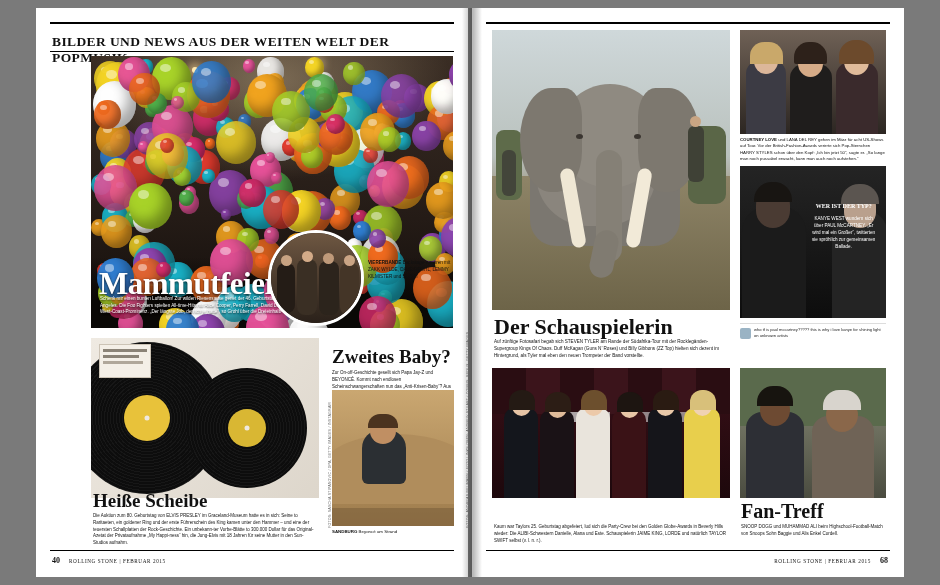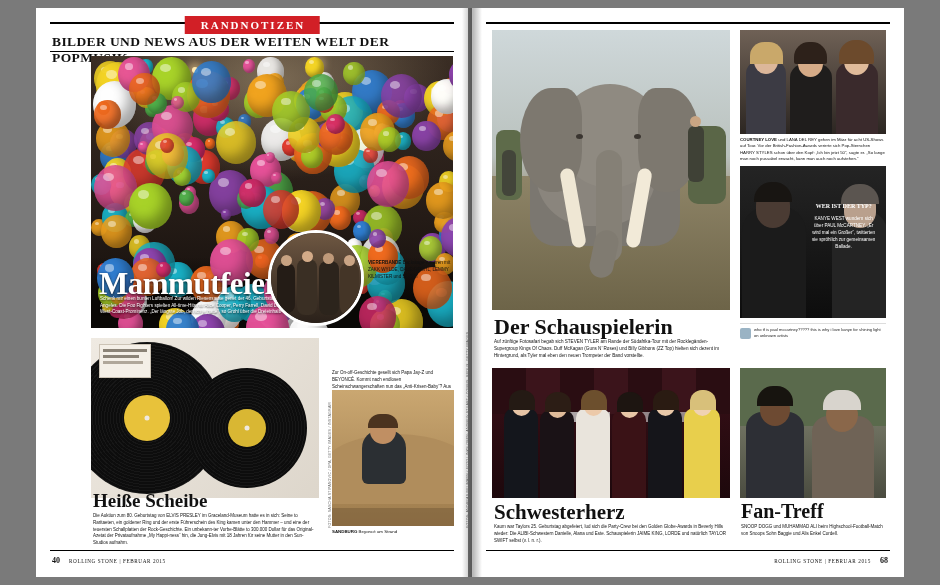--- a/index.html
+++ b/index.html
@@ -270,21 +270,20 @@
   .ph { position: absolute; }
 </style>
 </head>
 <body>
 
 <div class="spread">
 
   <div class="page page-left">
 
     <div class="rule-top"></div>
-    <div class="randnotizen-tab">RANDNOTIZEN</div>
     <div class="kicker">BILDER UND NEWS AUS DER WEITEN WELT DER POPMUSIK</div>
     <div class="rule-under-kicker"></div>
 
     <div class="balloons">
       <div class="ph" style="inset:0;background:linear-gradient(to bottom,#3a2d24 0%,#241b16 60%,#120d0a 100%);"></div>
       <div class="ph" style="left:0;top:0;width:100%;height:46%;background:radial-gradient(ellipse at 50% 20%, rgba(255,230,180,0.35), rgba(0,0,0,0) 70%);"></div>
 
       <div class="ph" style="left:28%;top:4%;width:6px;height:6px;border-radius:50%;background:#ffe9b0;box-shadow:0 0 8px 4px rgba(255,220,150,.6);"></div>
       <div class="ph" style="left:62%;top:2%;width:5px;height:5px;border-radius:50%;background:#fff0c8;box-shadow:0 0 8px 4px rgba(255,225,160,.55);"></div>
 
@@ -738,20 +737,21 @@
       <div class="ph record-label" style="width:38px;height:38px;background:#d9b733;left:156px;top:90px;transform:translate(-50%,-50%);"></div>
       <div class="ph record-hole" style="left:156px;top:90px;"></div>
       <div class="ph" style="left:8px;top:6px;width:52px;height:34px;background:#f4efe7;border:1px solid #ccc3b5;"></div>
       <div class="ph" style="left:12px;top:11px;width:44px;height:3px;background:#8b8377;"></div>
       <div class="ph" style="left:12px;top:17px;width:36px;height:3px;background:#8b8377;"></div>
       <div class="ph" style="left:12px;top:23px;width:40px;height:3px;background:#b0a79a;"></div>
     </div>
     <div class="heisse-title">Heiße Scheibe</div>
     <div class="heisse-body">Die Auktion zum 80. Geburtstag von ELVIS PRESLEY im Graceland-Museum hatte es in sich: Seine to Raritaeten, ein goldener Ring und der erste Führerschein des King kamen unter den Hammer – und eine der teuersten Schallplatten der Rock-Geschichte. Ein unbekann-ter Vorbe-Blätte to 300.000 Dollar für das Original-Azetat der Privataufnahme „My Happi-ness“ hin, die Jung-Elvis mit 18 Jahren für seine Mutter in den Sun-Studios aufnahm.</div>
 
+    <div class="zweites-title">Zweites Baby?</div>
     <div class="zweites-body">Zur On-off-Geschichte gesellt sich Papa Jay-Z und BEYONCÉ. Kommt nach endlosen Scheinschwangerschaften nun das „Anti-Krisen-Baby“? Aus dem Urlaub und Tochter Blue Ivy wurde jedenfalls ein verdächtiges Bläschen gepostet.</div>
     <div class="sand-photo">
       <div class="ph" style="inset:0;background:linear-gradient(to bottom,#caa771,#9d7b4c);"></div>
       <div class="ph" style="left:-10px;top:44px;width:150px;height:70px;border-radius:50% 50% 0 0;background:#b08d5c;"></div>
       <div class="ph" style="left:30px;top:40px;width:44px;height:54px;border-radius:18px 18px 6px 6px;background:#2b2f33;"></div>
       <div class="ph" style="left:38px;top:28px;width:26px;height:26px;border-radius:50%;background:#c08f63;"></div>
       <div class="ph" style="left:36px;top:24px;width:30px;height:14px;border-radius:12px 12px 0 0;background:#4b331f;"></div>
       <div class="ph" style="left:0;bottom:0;width:100%;height:18px;background:rgba(120,92,58,0.55);"></div>
     </div>
     <div class="sand-cap">
@@ -857,21 +857,20 @@
       <div class="ph" style="left:120px;top:42px;width:34px;height:88px;border-radius:10px 10px 0 0;background:#3a1216;"></div>
       <div class="ph" style="left:128px;top:30px;width:19px;height:20px;border-radius:50%;background:#e8c6a6;"></div>
       <div class="ph" style="left:125px;top:24px;width:26px;height:20px;border-radius:12px 12px 0 0;background:#1d1511;"></div>
       <div class="ph" style="left:156px;top:40px;width:34px;height:90px;border-radius:10px 10px 0 0;background:#15151a;"></div>
       <div class="ph" style="left:164px;top:28px;width:19px;height:20px;border-radius:50%;background:#e9c8a8;"></div>
       <div class="ph" style="left:161px;top:22px;width:26px;height:20px;border-radius:12px 12px 0 0;background:#2a1b12;"></div>
       <div class="ph" style="left:192px;top:40px;width:36px;height:90px;border-radius:10px 10px 0 0;background:#e8cf4c;"></div>
       <div class="ph" style="left:201px;top:28px;width:19px;height:20px;border-radius:50%;background:#f0d2b2;"></div>
       <div class="ph" style="left:198px;top:22px;width:26px;height:20px;border-radius:12px 12px 0 0;background:#d8c07a;"></div>
     </div>
-    <div class="schwester-title">Schwesterherz</div>
     <div class="schwester-body">Kaum war Taylors 25. Geburtstag abgefeiert, lud sich die Party-Crew bei den Golden Globe-Awards in Beverly Hills wieder: Die ALIBI-Schwestern Danielle, Alana und Este. Schauspielerin JAIME KING, LORDE und natürlich TAYLOR SWIFT selbst (v. l. n. r.).</div>
 
     <div class="fan-photo">
       <div class="ph" style="inset:0;background:linear-gradient(to bottom,#8b8f7a,#4b4c40);"></div>
       <div class="ph" style="left:0;top:0;width:100%;height:58px;background:#5a6a4c;"></div>
       <div class="ph" style="left:6px;top:44px;width:58px;height:86px;border-radius:16px 16px 0 0;background:#2d2f35;"></div>
       <div class="ph" style="left:20px;top:26px;width:30px;height:32px;border-radius:50%;background:#6d4a32;"></div>
       <div class="ph" style="left:17px;top:18px;width:36px;height:20px;border-radius:16px 16px 0 0;background:#17140f;"></div>
       <div class="ph" style="left:72px;top:48px;width:62px;height:82px;border-radius:16px 16px 0 0;background:#6f6356;"></div>
       <div class="ph" style="left:86px;top:30px;width:32px;height:34px;border-radius:50%;background:#8a674a;"></div>

